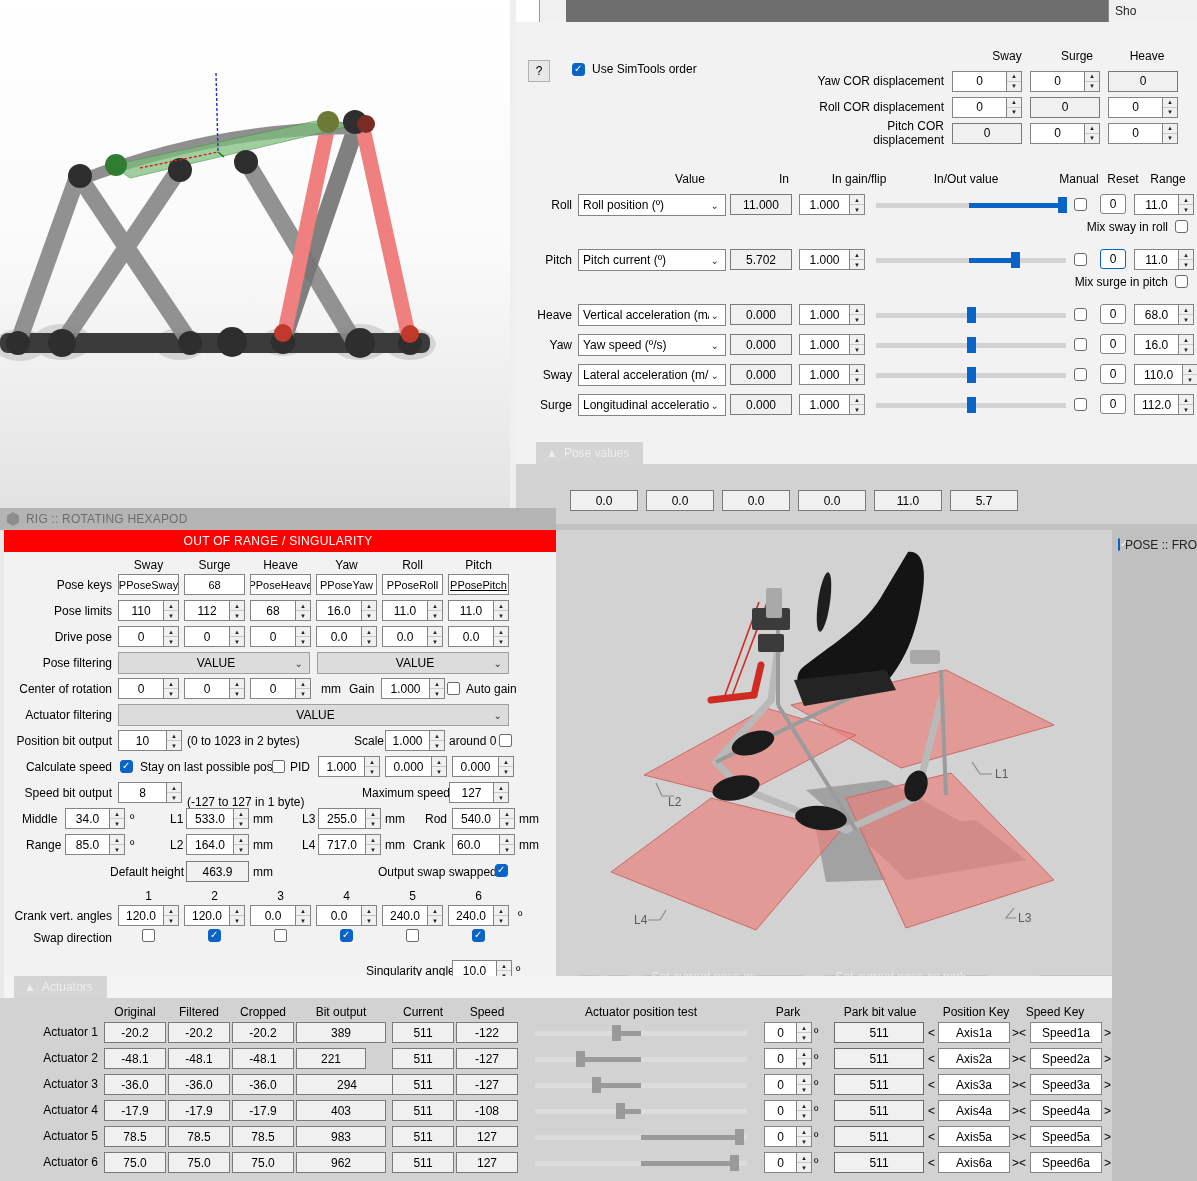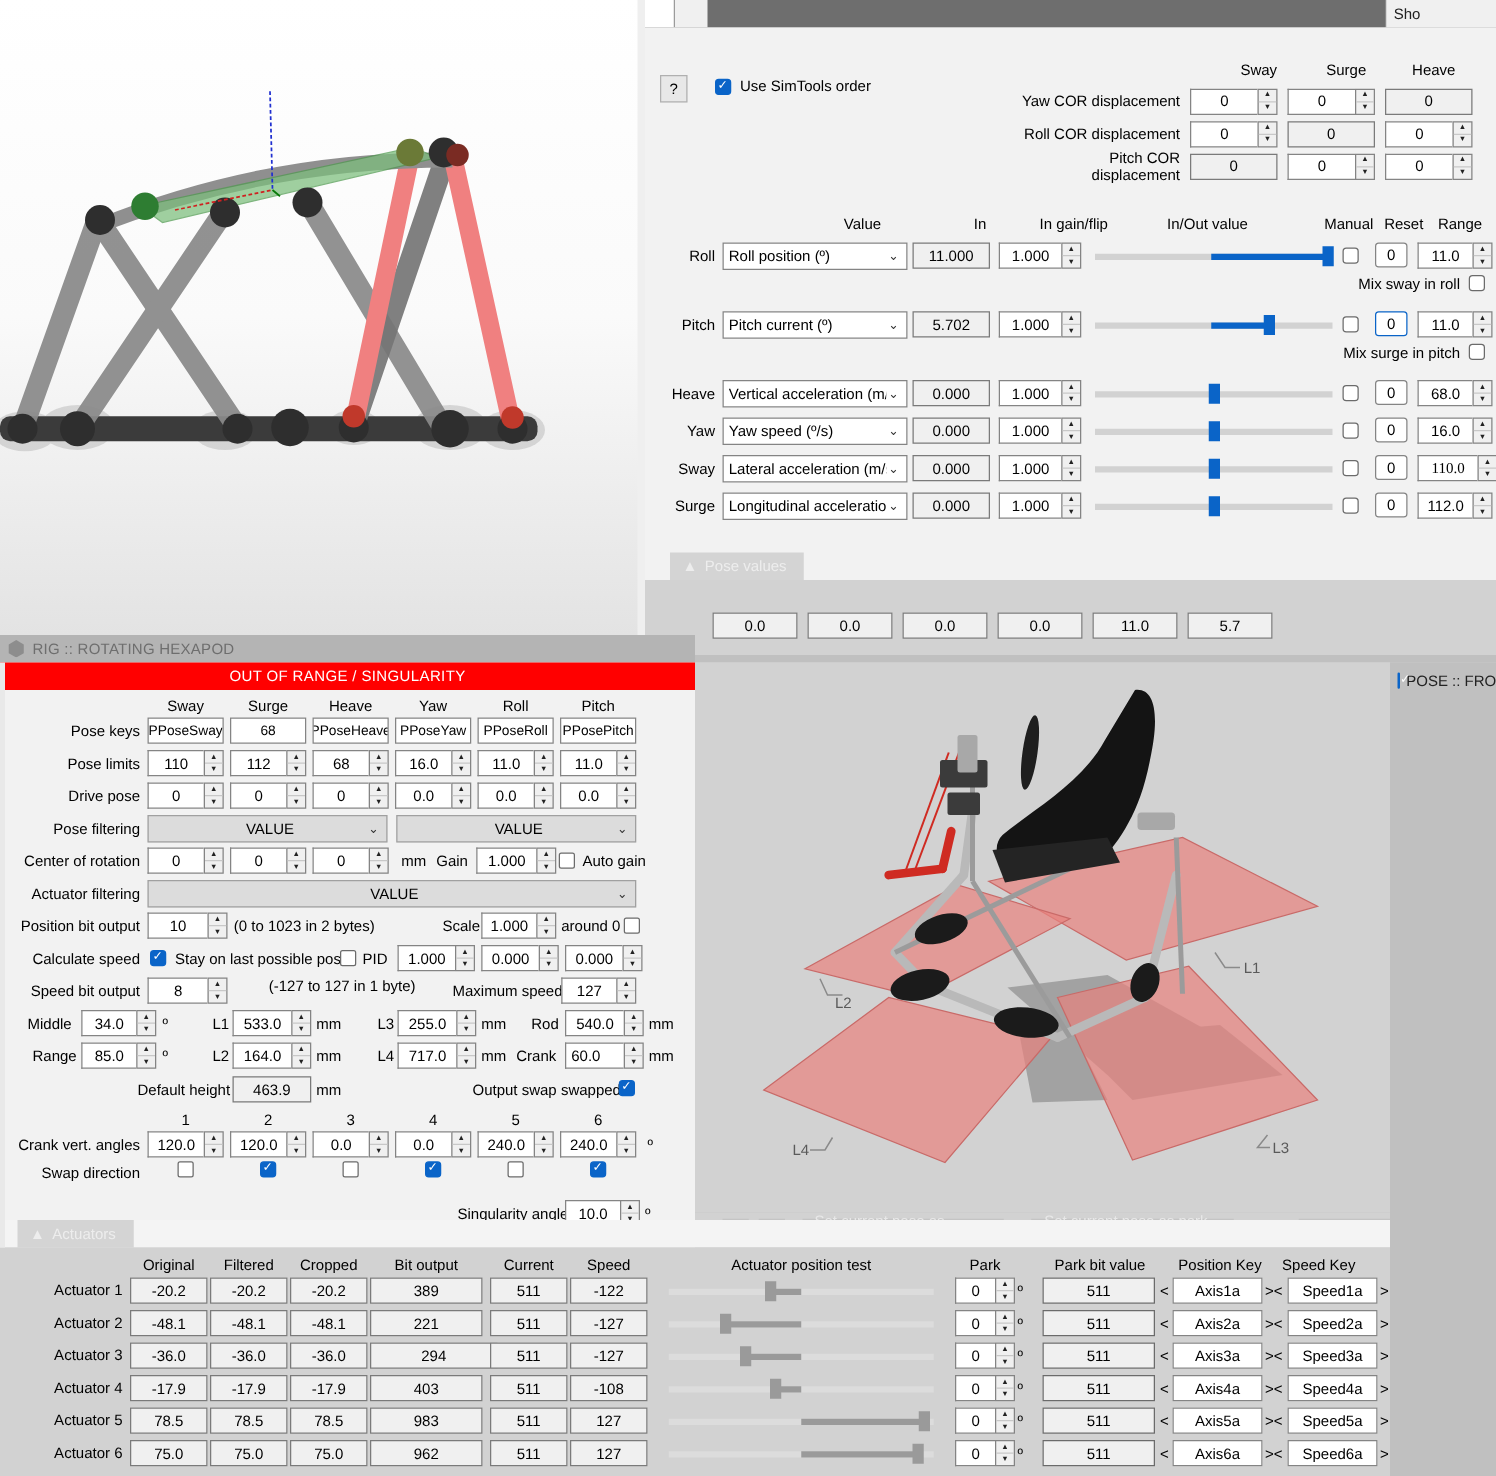--- a/index.html
+++ b/index.html
@@ -423,21 +423,21 @@
                 <i>▼</i>
               </div>
             </div>
             <div class="slider" style="position:absolute;left:360px;top:5px;width:190px;">
               <div class="track"></div>
               <div class="fill" style="left:50%;width:0%;"></div>
               <div class="knob" style="left:calc(50% - 4px);"></div>
             </div>
             <span class="cb rnd" style="position:absolute;left:558px;top:6px;"></span>
             <div class="tbox" style="position:absolute;left:584px;top:2px;width:26px;height:20px;border-radius:3px;">0</div>
-            <div class="spin" style="position:absolute;left:618px;top:2px;width:64px;font-family:Liberation Serif, serif;">
+            <div class="spin" style="position:absolute;left:618px;top:2px;width:64px;">
               <div class="tbox">110.0</div>
               <div class="spinbtns">
                 <i>▲</i>
                 <i>▼</i>
               </div>
             </div>
           </div>
           <div style="position:absolute;left:0;top:200px;width:681px;height:30px;">
             <div class="lbl" style="position:absolute;left:6px;top:6px;width:50px;text-align:right;">Surge</div>
             <div class="combo" style="position:absolute;left:62px;top:2px;width:148px;">
@@ -505,21 +505,21 @@
           <div class="hdr" style="width:61px;margin-right:5px;">Pitch</div>
         </div>
 
       <div class="lbl" style="position:absolute;left:0;top:26px;width:112px;text-align:right;">Pose keys</div>
       <div id="poseKeysRow" style="position:absolute;left:118px;top:22px;display:flex;">
           <div class="tbox" style="width:61px;margin-right:5px;font-size:11px;overflow:hidden;">PPoseSway</div>
           <div class="tbox" style="width:61px;margin-right:5px;font-size:11px;overflow:hidden;">68</div>
           <div class="tbox" style="width:61px;margin-right:5px;font-size:11px;overflow:hidden;">PPoseHeave</div>
           <div class="tbox" style="width:61px;margin-right:5px;font-size:11px;overflow:hidden;">PPoseYaw</div>
           <div class="tbox" style="width:61px;margin-right:5px;font-size:11px;overflow:hidden;">PPoseRoll</div>
-          <div class="tbox" style="width:61px;margin-right:5px;font-size:11px;overflow:hidden;">PPosePitch</div>
+          <div class="tbox" style="width:61px;margin-right:5px;font-size:11px;overflow:hidden;text-decoration:underline;">PPosePitch</div>
         </div>
 
       <div class="lbl" style="position:absolute;left:0;top:52px;width:112px;text-align:right;">Pose limits</div>
       <div id="poseLimitsRow" style="position:absolute;left:118px;top:48px;display:flex;">
           <div class="spin" style="width:61px;margin-right:5px;">
             <div class="tbox">110</div>
             <div class="spinbtns">
               <i>▲</i>
               <i>▼</i>
             </div>
@@ -709,21 +709,21 @@
         </div>
 
       <div class="lbl" style="position:absolute;left:0;top:234px;width:112px;text-align:right;">Speed bit output</div>
       <div class="spin" style="position:absolute;left:118px;top:230px;width:64px;">
         <div class="tbox">8</div>
         <div class="spinbtns">
             <i>▲</i>
             <i>▼</i>
           </div>
       </div>
-      <div class="lbl" style="position:absolute;left:187px;top:230px;margin-left:28px;">(-127 to 127 in 1 byte)</div>
+      <div class="lbl" style="position:absolute;left:187px;top:243px;">(-127 to 127 in 1 byte)</div>
       <div class="lbl" style="position:absolute;left:362px;top:234px;">Maximum speed</div>
       <div class="spin" style="position:absolute;left:449px;top:230px;width:60px;">
         <div class="tbox">127</div>
         <div class="spinbtns">
             <i>▲</i>
             <i>▼</i>
           </div>
       </div>
 
       <div class="lbl" style="position:absolute;left:22px;top:260px;">Middle</div>
@@ -1043,21 +1043,21 @@
           <div class="tbox" style="width:72px;position:absolute;left:938px;top:2px;">Axis1a</div>
           <div class="lbl" style="position:absolute;left:1012px;top:6px;">&gt;&lt;</div>
           <div class="tbox" style="width:72px;position:absolute;left:1030px;top:2px;">Speed1a</div>
           <div class="lbl" style="position:absolute;left:1104px;top:6px;">&gt;</div>
         </div>
         <div style="position:absolute;left:0;top:26px;width:1112px;height:26px;">
           <div class="lbl" style="position:absolute;left:26px;top:5px;width:72px;text-align:right;">Actuator 2</div>
           <div class="tbox ro" style="width:62px;position:absolute;left:104px;top:2px;">-48.1</div>
           <div class="tbox ro" style="width:62px;position:absolute;left:168px;top:2px;">-48.1</div>
           <div class="tbox ro" style="width:62px;position:absolute;left:232px;top:2px;">-48.1</div>
-          <div class="tbox ro" style="width:90px;position:absolute;left:296px;top:2px;text-align:center;">221</div>
+          <div class="tbox ro" style="width:70px;position:absolute;left:296px;top:2px;text-align:center;">221</div>
           <div class="tbox ro" style="width:62px;position:absolute;left:392px;top:2px;">511</div>
           <div class="tbox ro" style="width:62px;position:absolute;left:456px;top:2px;">-127</div>
           <div class="slider grey" style="position:absolute;left:535px;top:5px;width:212px;">
             <div class="track"></div>
             <div class="fill" style="left:21%;width:29%;"></div>
             <div class="knob" style="left:calc(21% - 4px);"></div>
           </div>
           <div class="spin" style="position:absolute;left:764px;top:2px;width:48px;">
             <div class="tbox">0</div>
             <div class="spinbtns">

